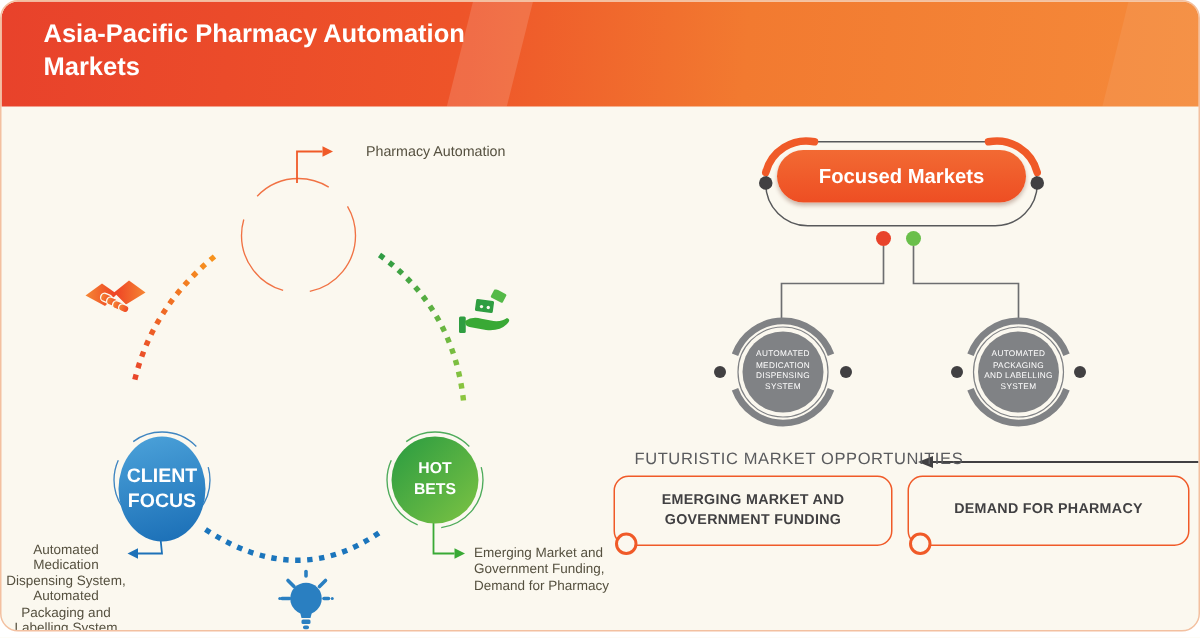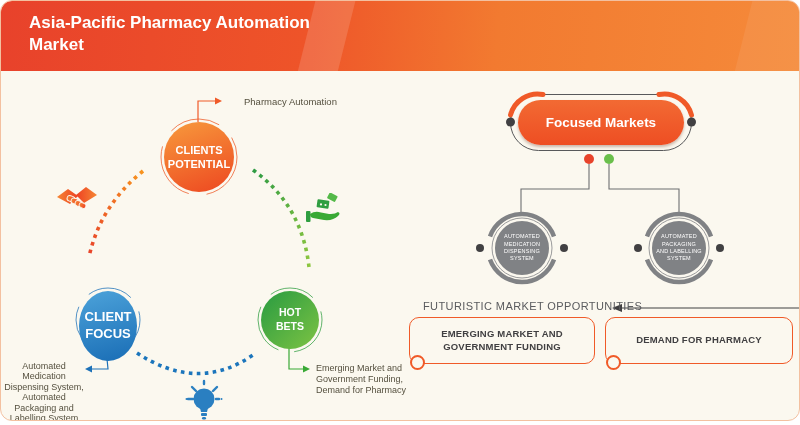--- a/index.html
+++ b/index.html
@@ -36,21 +36,21 @@
   .lbl-pharm { left:226px; top:95px; font-size:9.5px;padding-left:17px; }
   .note-left { left:2px; top:360px; width:82px; font-size:9px; line-height:1.16; text-align:center; }
   .note-right { left:315px; top:362px; width:110px; font-size:9px; line-height:1.2; text-align:left; }
 
   .icon { position:absolute; z-index:2; }
   .i-handshake { left:55px; top:184px; }
   .i-money { left:304px; top:192px; }
   .i-bulb { left:184px; top:377px; }
 
   
-  .fm-pill { position:absolute; z-index:2; left:517px; top:99px; width:166px; height:45px; border-radius:23px;
+  .fm-pill { position:absolute; z-index:2; left:517px; top:99px; width:166px; height:35px; border-radius:23px;
              background:linear-gradient(180deg,#f26a33 0%,#ee4e23 100%);
              box-shadow:0 2px 3px rgba(90,30,10,0.3);
              display:flex; align-items:center; justify-content:center;
              color:#ffffff; font-size:13.5px; font-weight:bold; }
   .gray-node { position:absolute; z-index:2; width:54px; height:54px; border-radius:50%; background:#808285;
                display:flex; align-items:center; justify-content:center; text-align:center;
                color:#ffffff; font-size:5.5px; line-height:1.35; white-space:pre-line; letter-spacing:0.2px; }
   .gn-1 { left:494px; top:220px; }
   .gn-2 { left:651px; top:220px; }
 
@@ -65,21 +65,21 @@
   .ob-2 { left:604px; width:188px; }
 </style>
 </head>
 <body>
 
 <div class="canvas">
 
   <div class="hdr">
     <div class="hdr-stripe"></div>
     <div class="hdr-stripe2"></div>
-    <div class="hdr-title">Asia-Pacific Pharmacy Automation Market</div>
+    <div class="hdr-title">Asia-Pacific Pharmacy Automation Markets</div>
   </div>
 
   <svg class="deco" viewBox="0 0 800 421">
     <defs>
       <linearGradient id="gOr" x1="1" y1="0" x2="0" y2="1">
         <stop offset="0" stop-color="#f7941e"></stop>
           <stop offset="1" stop-color="#e8432b"></stop>
       </linearGradient>
       <linearGradient id="gGr" x1="0" y1="0" x2="1" y2="1">
         <stop offset="0" stop-color="#2e9b44"></stop>
@@ -124,22 +124,20 @@
     <circle cx="678" cy="247" r="30" fill="none" stroke="#808285" stroke-width="0.8"></circle>
     <path d="M646,235.5 A34,34 0 0 1 710,235.5" fill="none" stroke="#808285" stroke-width="4.5"></path>
     <path d="M710,258.5 A34,34 0 0 1 646,258.5" fill="none" stroke="#808285" stroke-width="4.5"></path>
     <circle cx="637" cy="247" r="4" fill="#414042"></circle>
     <circle cx="719" cy="247" r="4" fill="#414042"></circle>
 
     <line x1="620" y1="307" x2="798" y2="307" stroke="#414042" stroke-width="1.2"></line>
     <polygon points="611,307 621,303 621,311" fill="#414042"></polygon>
   </svg>
 
-  <div class="circle c-orange">CLIENTS
-POTENTIAL</div>
   <div class="circle c-blue">CLIENT
 FOCUS</div>
   <div class="circle c-green">HOT
 BETS</div>
 
   <div class="lbl lbl-pharm">Pharmacy Automation</div>
   <div class="lbl note-left">Automated
 Medication
 Dispensing System,
 Automated

